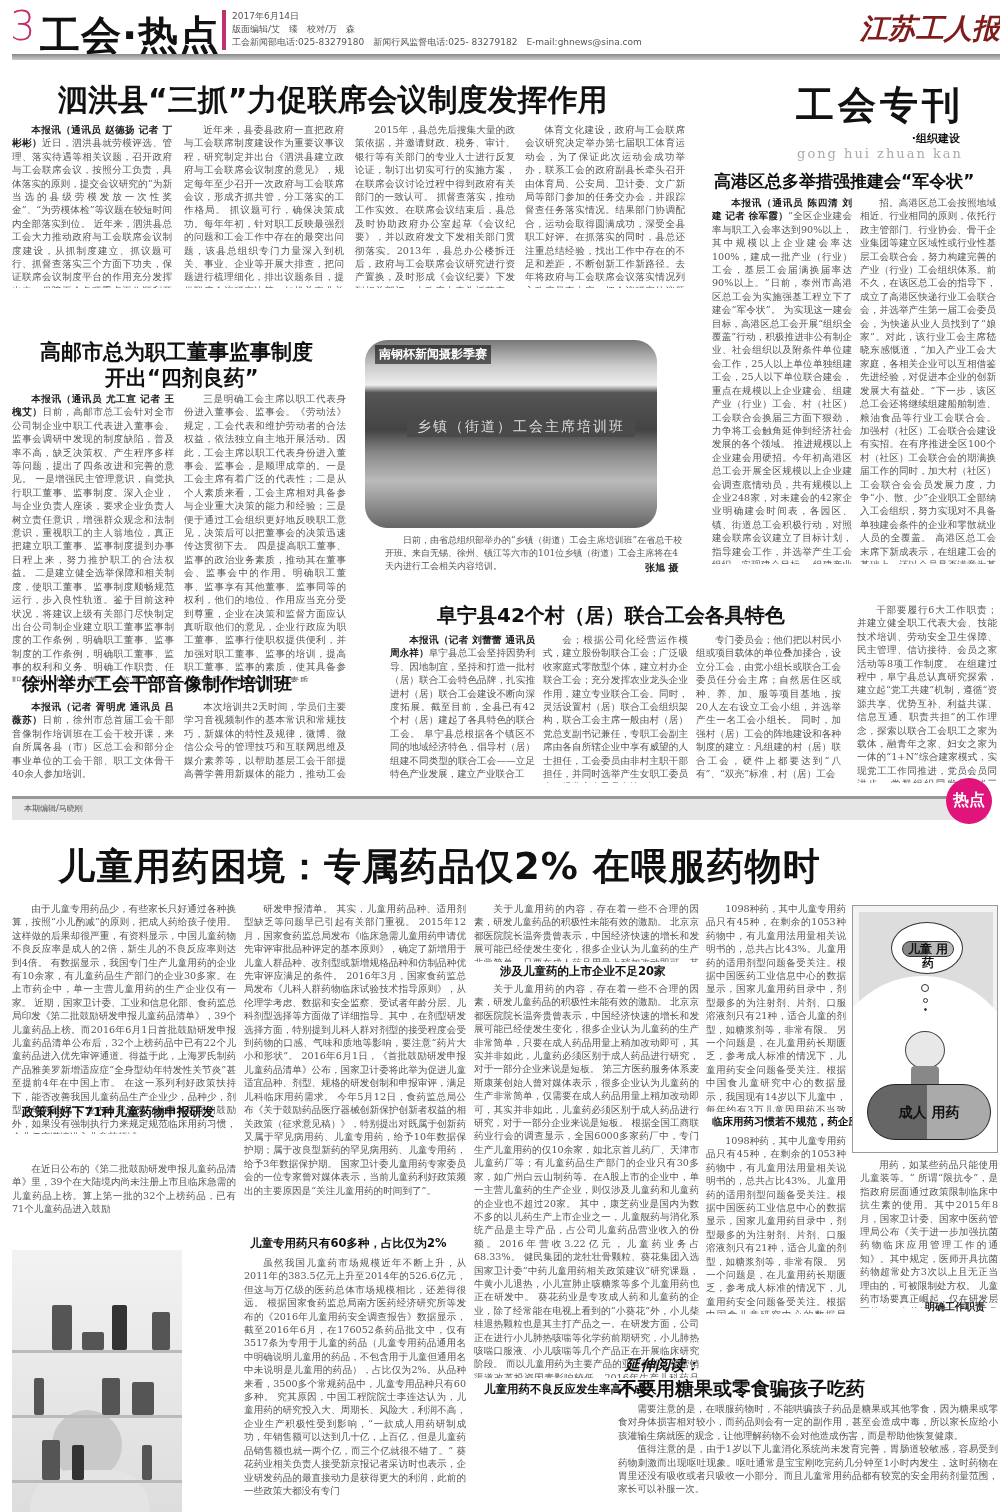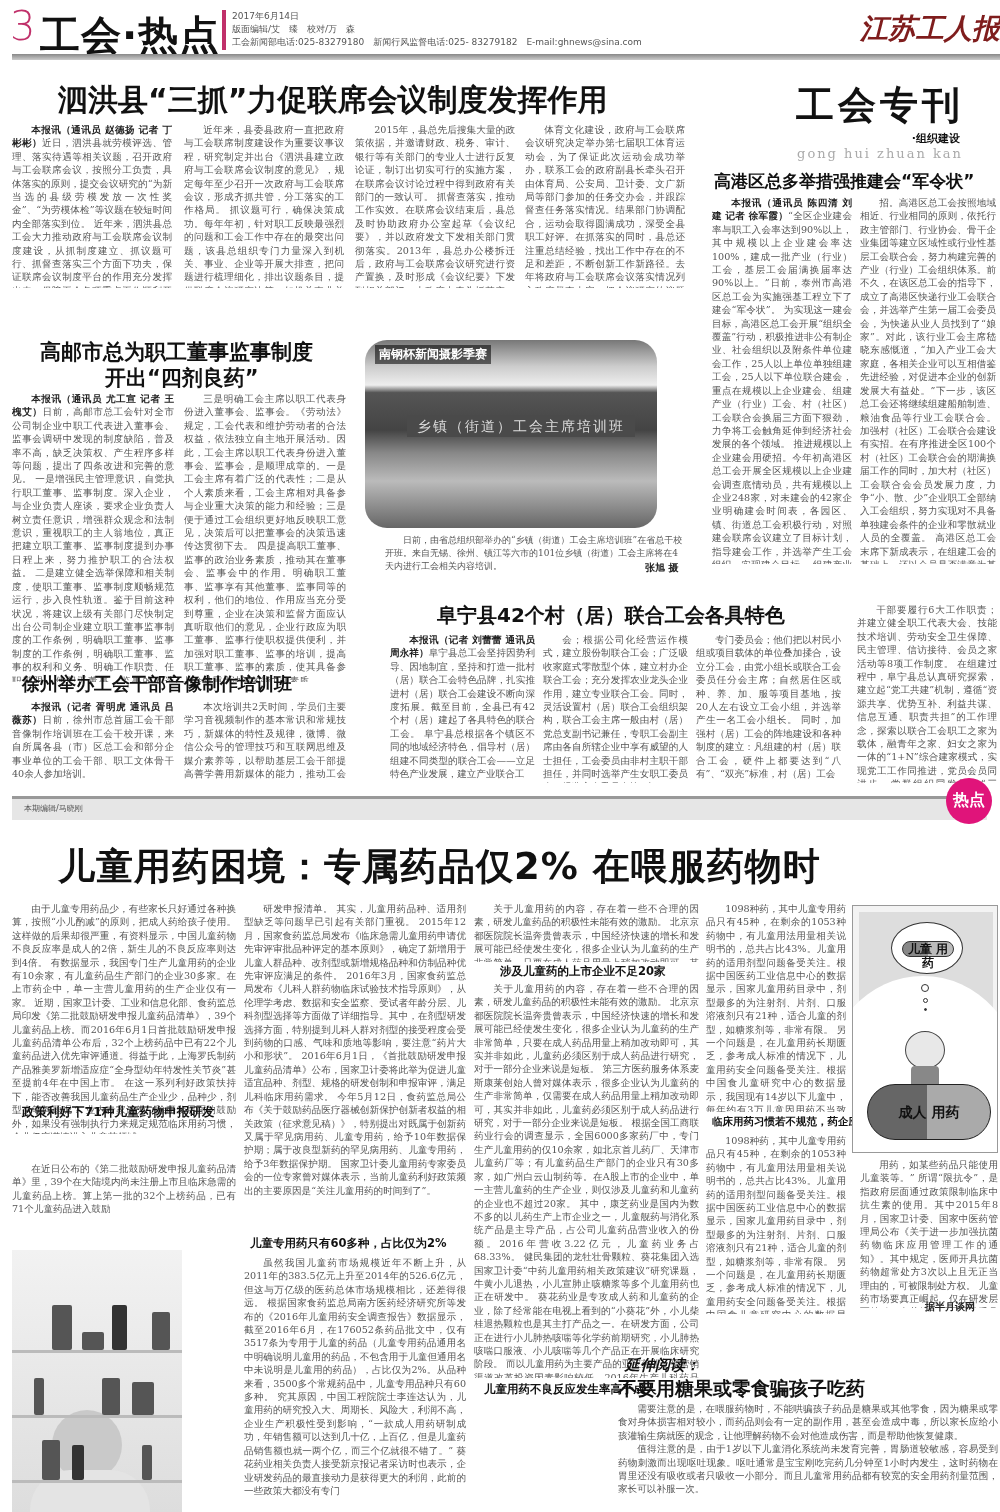--- a/index.html
+++ b/index.html
@@ -233,21 +233,21 @@
 另一个问题是，在儿童用药长期匮乏，参考成人标准的情况下，儿童用药安全问题备受关注。根据中国食儿童研究中心的数据显示，我国现有14岁以下儿童中，每年约有3万儿童因用药不当致聋，肝肾功能，神经系统等损伤亦是儿童用药不当的常见后果。2012年文献《医院药师在儿童合理用药中的作用浅析》显示，我国每年约有7000例儿童死于用药错误。王晓玲认为，儿童专用药品短缺，儿科医师不足导致药物疗效力不足，和成人相比，儿童用药不当后果更严重。有资料显示，中国儿童药物不良反应率是成人的2倍，新生儿达到4倍。
 在政策利好的情况下，儿童用药市场也迎来了入口红利。从2016年1月1日起，“全面二孩”政策正式实施，根据国家统计局统计数据，2016年我国新出生人口1867万，比2015年增长了11%，总量增加了131万，2016年新出生人口中有45%的会新生的二孩家庭。
 吏立臣认为，政策利好，人口红利的影响下，儿童用药市场确实迎来了重要的发展机遇，但现有的用药习惯依存很高。长期以来，临床中儿童用药靠剂量相对的过量，成人标准用药的情况，这种用药习惯已经养成。“这是儿童药市场难以崛起的重要原因，应该像‘限抗令’（限制抗生素使用）那样，以行政手段规范儿童</p>
   </div>
 
 <div class="abs body-text" style="left:860px;top:1158px;width:138px;height:150px;">
     <p>用药，如某些药品只能使用儿童装等。”
 所谓“限抗令”，是指政府层面通过政策限制临床中抗生素的使用。其中2015年8月，国家卫计委、国家中医药管理局公布《关于进一步加强抗菌药物临床应用管理工作的通知》。其中规定，医师开具抗菌药物超常处方3次以上且无正当理由的，可被限制处方权。
 儿童药市场要真正崛起，仅在研发层面鼓励，在药物使用层面缺乏具体强制执行力的规定，这不是长久之计。史立臣认为，在现有用药习惯下，儿童药品在招标及药店仍缺乏竞争力，如果这一习惯不能规范，企业还应慎重进入儿童药领域。</p>
   </div>
-<div class="abs credit" style="left:925px;top:1300px;">据半月谈网</div>
+<div class="abs credit" style="left:925px;top:1300px;">明确工作职责</div>
 
 <div class="abs cartoon">
   <div class="abs sky"></div>
   <div class="abs sky-cut"></div>
   <div class="abs bubble">
     <div class="abs mini-pill">儿童 用药</div>
   </div>
   <div class="abs dot" style="left:68px;top:78px;width:8px;height:8px;"></div>
   <div class="abs dot" style="left:70px;top:92px;width:5px;height:5px;"></div>
   <div class="abs dot" style="left:71px;top:102px;width:3px;height:3px;background:#333;"></div>

